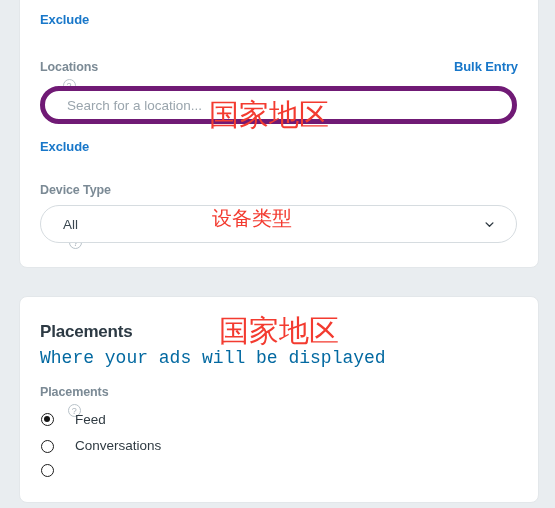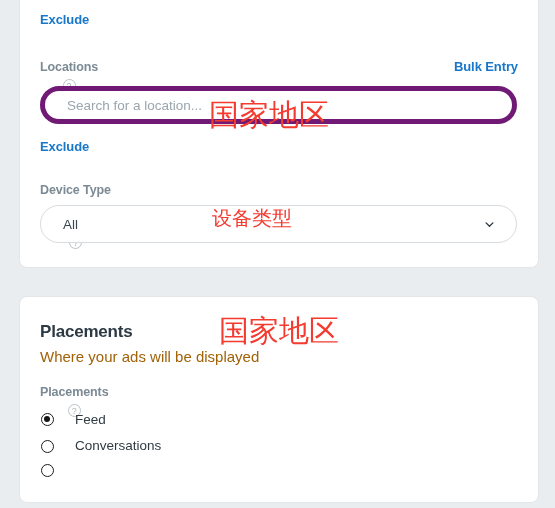--- a/index.html
+++ b/index.html
@@ -132,22 +132,23 @@
   
   .section-title {
     position: absolute;
     font-size: 17px;
     font-weight: bold;
     color: #2d3a44;
     letter-spacing: -0.2px;
   }
   .section-sub {
     position: absolute;
-    font-size: 15px;
-    color: #a16207;
+    font-size: 18px;
+    color: #0369a1;
+    font-family: Liberation Mono, monospace;
   }
 
   .radio-row {
     position: absolute;
     display: flex;
     align-items: center;
     gap: 21px;
     cursor: pointer;
   }
   .radio-row .radio {

